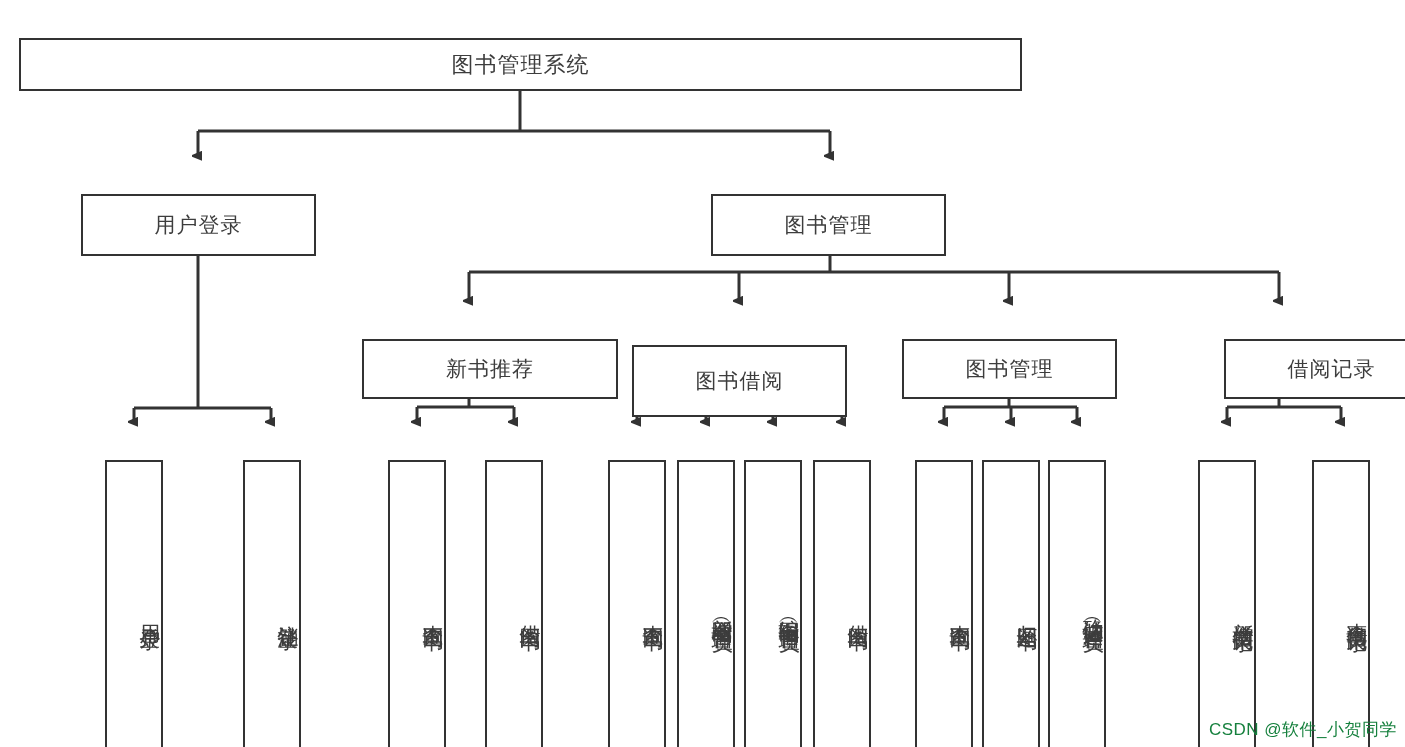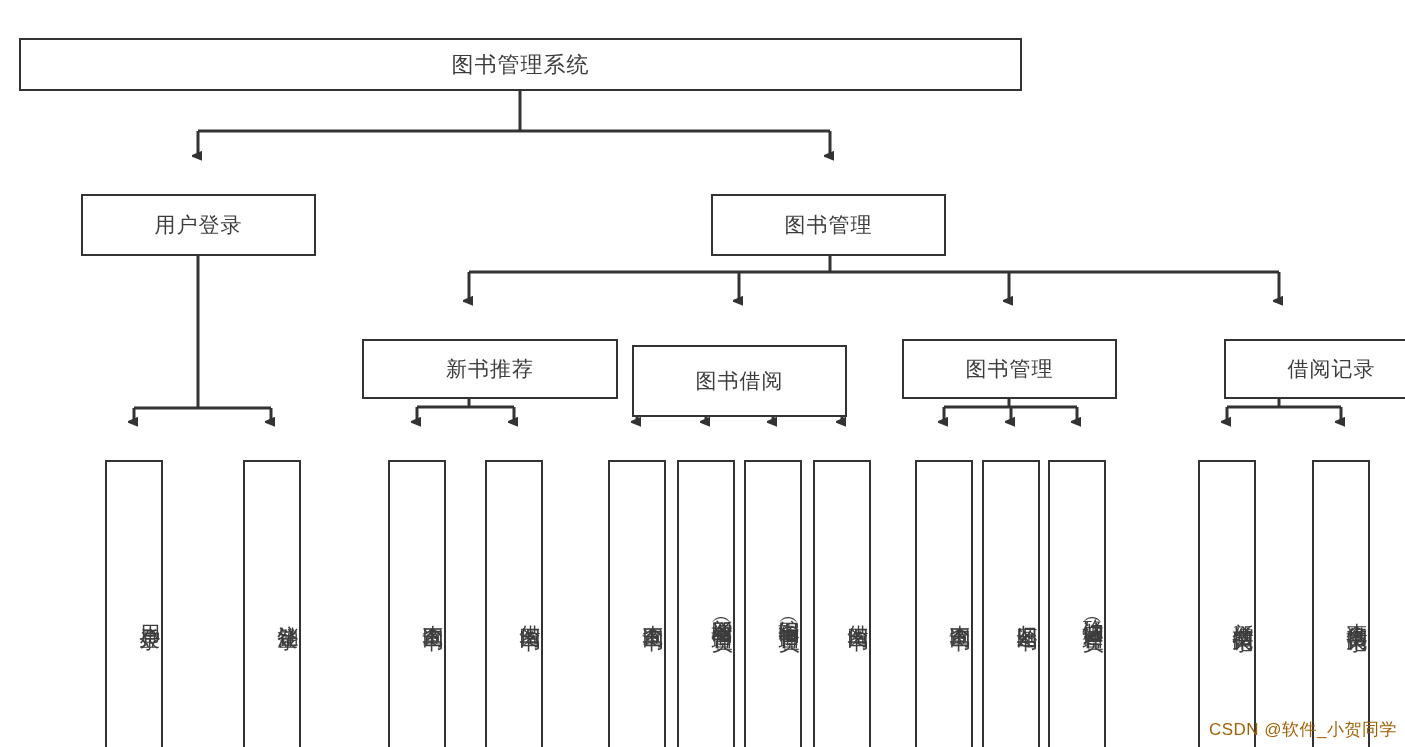--- a/index.html
+++ b/index.html
@@ -58,21 +58,21 @@
   }
   .node.vert span {
     writing-mode: vertical-rl;
     text-orientation: upright;
   }
   .watermark {
     position: absolute;
     right: 8px;
     bottom: 6px;
     font-size: 17px;
-    color: #a16207;
+    color: #15803d;
     letter-spacing: 0.5px;
     z-index: 5;
     white-space: nowrap;
   }
 </style>
 </head>
 <body>
 
 <div id="canvas">
 

